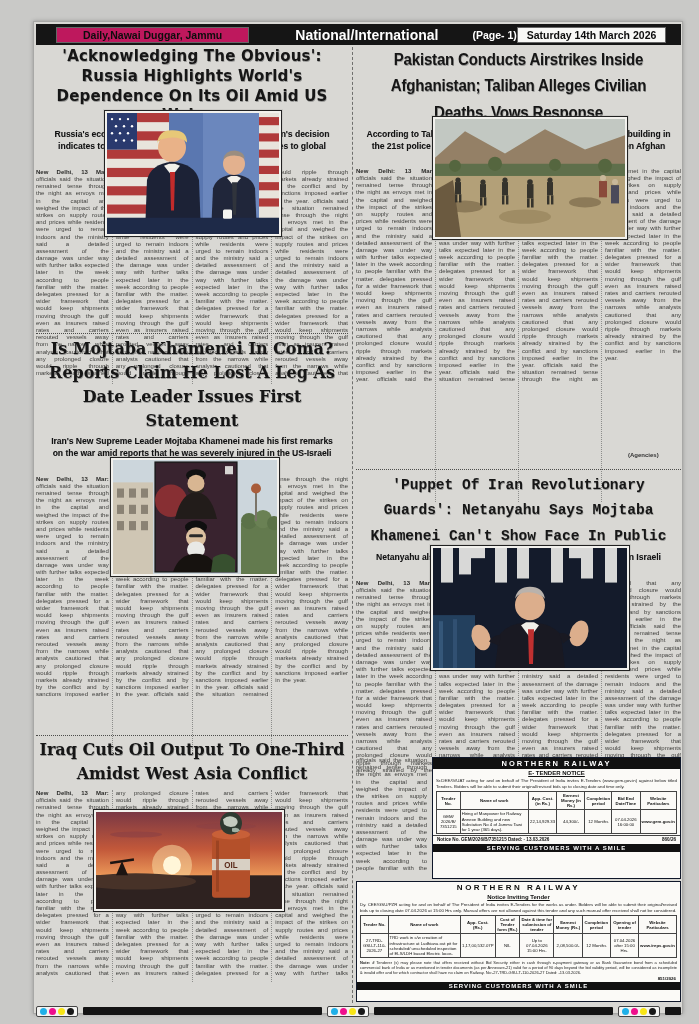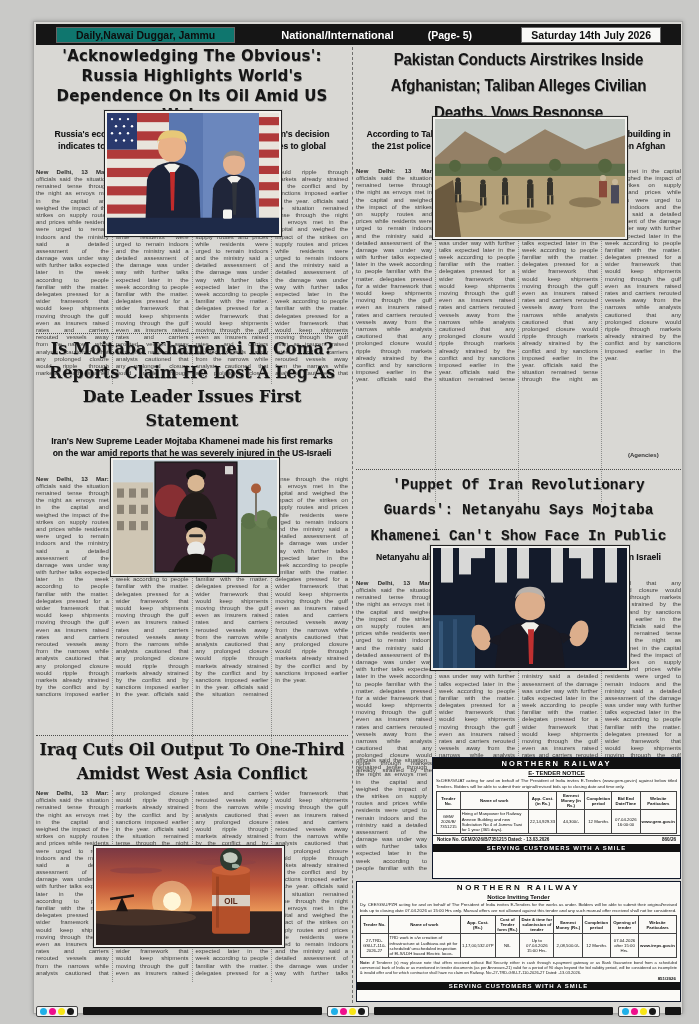--- a/index.html
+++ b/index.html
@@ -2,22 +2,22 @@
 <html><head>
 <meta charset="utf-8">
 <style>
   * { margin:0; padding:0; box-sizing:border-box; }
   html,body { width:699px; height:1024px; background:#c9c9c7; font-family:"Liberation Sans", sans-serif; }
   #page { position:relative; width:699px; height:1024px; background:#c9c9c7; overflow:hidden; }
   #paper { position:absolute; left:33px; top:21px; width:650px; height:993px; background:#d9d8d4; border:1px solid #a8a8a6; box-shadow:0 0 4px rgba(0,0,0,.25); }
 
   
   .topbar { position:absolute; left:36px; top:24px; width:645px; height:21px; background:#151515; display:flex; align-items:center; padding:0 20px 0 20px; }
-  .masthead-box { background:#0f766e; border:1px solid #666; font-weight:bold; font-size:10.5px; color:#0d0d0d; padding:1px 19px; white-space:nowrap; }
-  .section-label { color:#fff; font-weight:bold; font-size:11px; margin-left:46px; white-space:nowrap; }
+  .masthead-box { background:#be185d; border:1px solid #666; font-weight:bold; font-size:10.5px; color:#0d0d0d; padding:1px 26px; white-space:nowrap; }
+  .section-label { color:#fff; font-weight:bold; font-size:14px; margin-left:46px; white-space:nowrap; }
   .pageno-label { color:#fff; font-weight:bold; font-size:10.5px; margin-left:34px; white-space:nowrap; }
   .date-box { background:#f8f8f6; border:1px solid #666; font-weight:bold; font-size:10.5px; color:#0d0d0d; padding:1px 9px; margin-left:auto; white-space:nowrap; }
 
   .vdiv { position:absolute; left:352px; top:47px; height:956px; width:0; border-left:1px dashed #6f6f6d; }
   .hdot { position:absolute; border-top:1px dotted #4c4c4a; }
 
   .article { position:absolute; }
   .hl { text-align:center; color:#161616; }
   .hl-round { font-family:"DejaVu Sans", sans-serif; font-weight:700; font-size:15px; line-height:1.32; text-shadow:0.6px 0.6px 0 #9a9a98; letter-spacing:0.2px; }
   .hl-serif { font-family:"DejaVu Serif", serif; font-weight:bold; font-size:16px; line-height:1.5; text-shadow:0.5px 0.5px 0 #9a9a98; }
@@ -58,22 +58,22 @@
 </style>
 </head>
 <body>
 
 <div id="page">
   <div id="paper"></div>
 
   <div class="topbar">
     <span class="masthead-box">Daily,Nawai Duggar, Jammu</span>
     <span class="section-label">National/International</span>
-    <span class="pageno-label">(Page- 5)</span>
-    <span class="date-box">Saturday 14th July 2026</span>
+    <span class="pageno-label">(Page- 1)</span>
+    <span class="date-box">Saturday 14th March 2026</span>
   </div>
 
   <div class="vdiv"></div>
 
   <div class="article" style="left:36px; top:47px; width:312px;">
     <div class="hl hl-round">'Acknowledging The Obvious': Russia Highlights World's Dependence On Its Oil Amid US Waiver</div>
     <div class="subhead">Russia's economic envoy Kirill Dmitriev said Washington's decision indicates towards the importance of Russian oil supplies to global markets.</div>
     <div class="bodytext cols4" style="height:215px; margin-top:4px;">
       <span class="dateline">New Delhi, 13 Mar: </span><span>officials said the situation remained tense through the night as envoys met in the capital and weighed the impact of the strikes on supply routes and prices while residents were urged to remain indoors and the ministry said a detailed assessment of the damage was under way with further talks expected later in the week according to people familiar with the matter. delegates pressed for a wider framework that would keep shipments moving through the gulf even as insurers raised rates and carriers rerouted vessels away from the narrows while analysts cautioned that any prolonged closure would ripple through markets already strained by the conflict and by sanctions imposed earlier in the year. officials said the situation remained tense through the night as envoys met in the capital and weighed the impact of the strikes on supply routes and prices while residents were urged to remain indoors and the ministry said a detailed assessment of the damage was under way with further talks expected later in the week according to people familiar with the matter. delegates pressed for a wider framework that would keep shipments moving through the gulf even as insurers raised rates and carriers rerouted vessels away from the narrows while analysts cautioned that any prolonged closure would ripple through markets already strained by the conflict and by sanctions imposed earlier in the year. officials said the situation remained tense through the night as envoys met in the capital and weighed the impact of the strikes on supply routes and prices while residents were urged to remain indoors and the ministry said a detailed assessment of the damage was under way with further talks expected later in the week according to people familiar with the matter. delegates pressed for a wider framework that would keep shipments moving through the gulf even as insurers raised rates and carriers rerouted vessels away from the narrows while analysts cautioned that any prolonged closure would ripple through markets already strained by the conflict and by sanctions imposed earlier in the year. officials said the situation remained tense through the night as envoys met in the capital and weighed the impact of the strikes on supply routes and prices while residents were urged to remain indoors and the ministry said a detailed assessment of the damage was under way with further talks expected later in the week according to people familiar with the matter. delegates pressed for a wider framework that would keep shipments moving through the gulf even as insurers raised rates and carriers rerouted vessels away from the narrows while analysts cautioned that any prolonged closure would ripple through markets already strained by the conflict and by sanctions imposed earlier in the year.</span>
     </div>
@@ -187,21 +187,21 @@
     </svg>
   </div>
   <div class="hdot" style="left:36px; top:735px; width:312px;"></div>
 
   <div class="article" style="left:36px; top:738px; width:312px;">
     <div class="hl hl-serif">Iraq Cuts Oil Output To One-Third Amidst West Asia Conflict</div>
     <div class="bodytext cols4" style="height:192px; margin-top:4px;">
       <span class="dateline">New Delhi, 13 Mar: </span><span>officials said the situation remained tense through the night as envoys met in the capital and weighed the impact of the strikes on supply routes and prices while residents were urged to remain indoors and the ministry said a detailed assessment of the damage was under way with further talks expected later in the week according to people familiar with the matter. delegates pressed for a wider framework that would keep shipments moving through the gulf even as insurers raised rates and carriers rerouted vessels away from the narrows while analysts cautioned that any prolonged closure would ripple through markets already strained by the conflict and by sanctions imposed earlier in the year. officials said the situation remained tense through the night as envoys met in the capital and weighed the impact of the strikes on supply routes and prices while residents were urged to remain indoors and the ministry said a detailed assessment of the damage was under way with further talks expected later in the week according to people familiar with the matter. delegates pressed for a wider framework that would keep shipments moving through the gulf even as insurers raised rates and carriers rerouted vessels away from the narrows while analysts cautioned that any prolonged closure would ripple through markets already strained by the conflict and by sanctions imposed earlier in the year. officials said the situation remained tense through the night as envoys met in the capital and weighed the impact of the strikes on supply routes and prices while residents were urged to remain indoors and the ministry said a detailed assessment of the damage was under way with further talks expected later in the week according to people familiar with the matter. delegates pressed for a wider framework that would keep shipments moving through the gulf even as insurers raised rates and carriers rerouted vessels away from the narrows while analysts cautioned that any prolonged closure would ripple through markets already strained by the conflict and by sanctions imposed earlier in the year. officials said the situation remained tense through the night as envoys met in the capital and weighed the impact of the strikes on supply routes and prices while residents were urged to remain indoors and the ministry said a detailed assessment of the damage was under way with further talks expected later in the week according to people familiar with the matter. delegates pressed for a wider framework that would keep shipments moving through the gulf even as insurers raised rates and carriers rerouted vessels away from the narrows while analysts cautioned that any prolonged closure would ripple through markets already strained by the conflict and by sanctions imposed earlier in the year.</span>
     </div>
   </div>
-  <div class="photo" style="left:93px; top:809px; width:192px; height:103px;margin-top:36px;">
+  <div class="photo" style="left:93px; top:809px; width:192px; height:103px;">
     <svg viewBox="0 0 186 95" preserveAspectRatio="none">
       <defs>
         <linearGradient id="sunset" x1="0" y1="0" x2="0" y2="1">
           <stop offset="0" stop-color="#7a3844"></stop>
             <stop offset="0.55" stop-color="#c2583a"></stop>
             <stop offset="1" stop-color="#f0a05c"></stop>
         </linearGradient>
       </defs>
       <rect x="0" y="0" width="186" height="66" fill="url(#sunset)"></rect>
       <circle cx="76" cy="52" r="20" fill="#f8d9a0" opacity="0.55"></circle>

